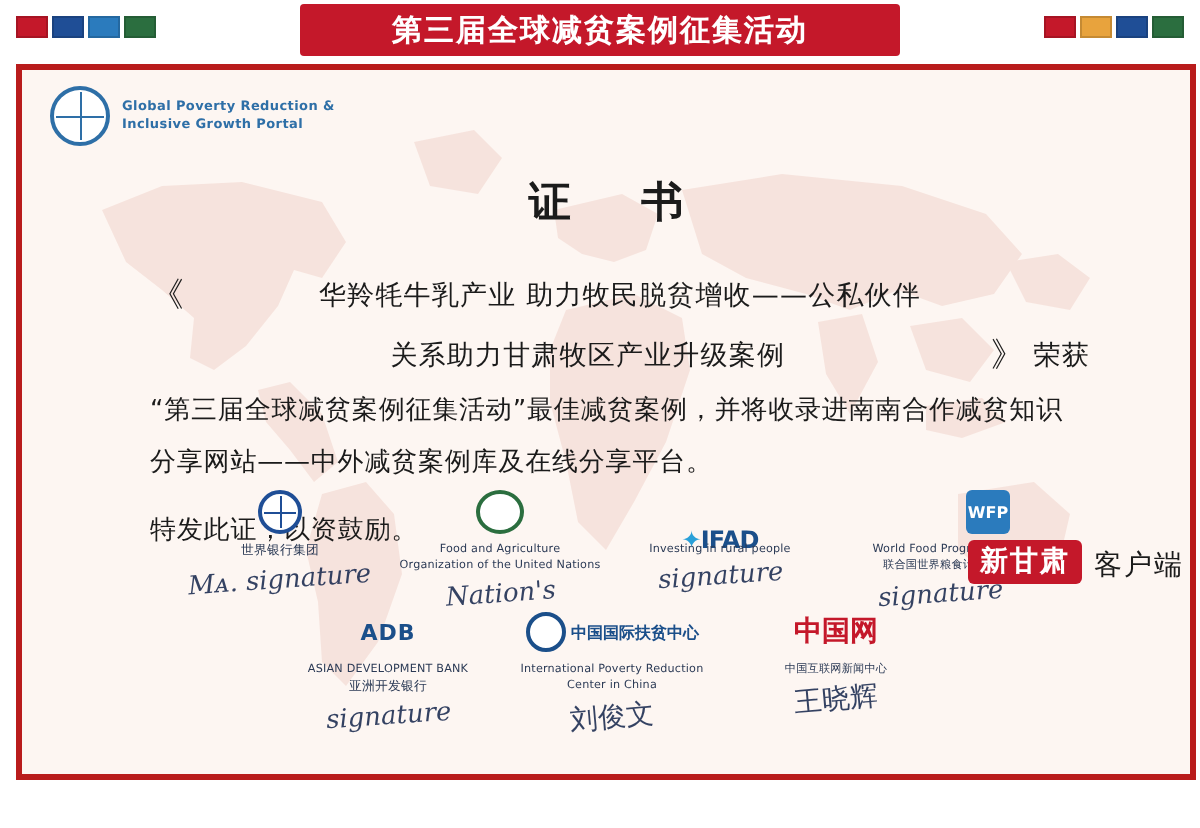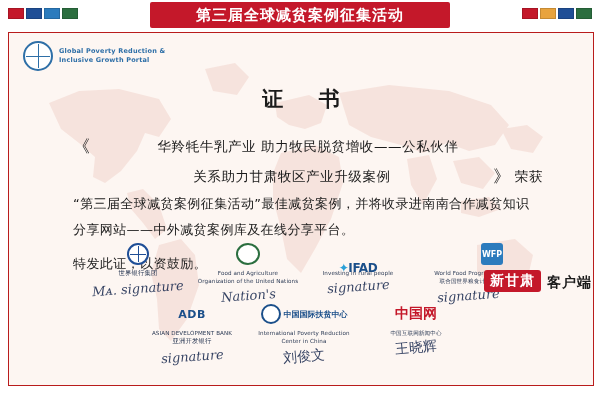--- a/index.html
+++ b/index.html
@@ -66,21 +66,21 @@
     border: 1px solid rgba(0,0,0,.15);
     box-sizing: border-box;
   }
 
   
   #cert {
     position: absolute;
     left: 8px; top: 32px;
     width: 584px; height: 352px;
     background: #fdf6f2;
-    border: 1px solid #b91c1c;
+    border: 3px solid #b91c1c;
     overflow: hidden;
     text-decoration: underline;
   }
   
   #map-wrap {
     position: absolute;
     left: 0; top: 0;
     width: 584px; height: 352px;
     opacity: .30;
   }
@@ -274,21 +274,21 @@
     color: #fff;
     font-size: 14px;
     font-weight: bold;
     padding: 2px 6px;
     border-radius: 3px;
     letter-spacing: 1px;
   }
   #wm-text {
     color: #1b1b1b;
     font-size: 14px;
-    font-weight: bold;
+    font-weight: normal;
     letter-spacing: 1px;
   }
 </style>
 </head>
 <body>
 
 <div id="page">
 
   <div id="banner">
     <div class="flag-strip" id="flags-left">

